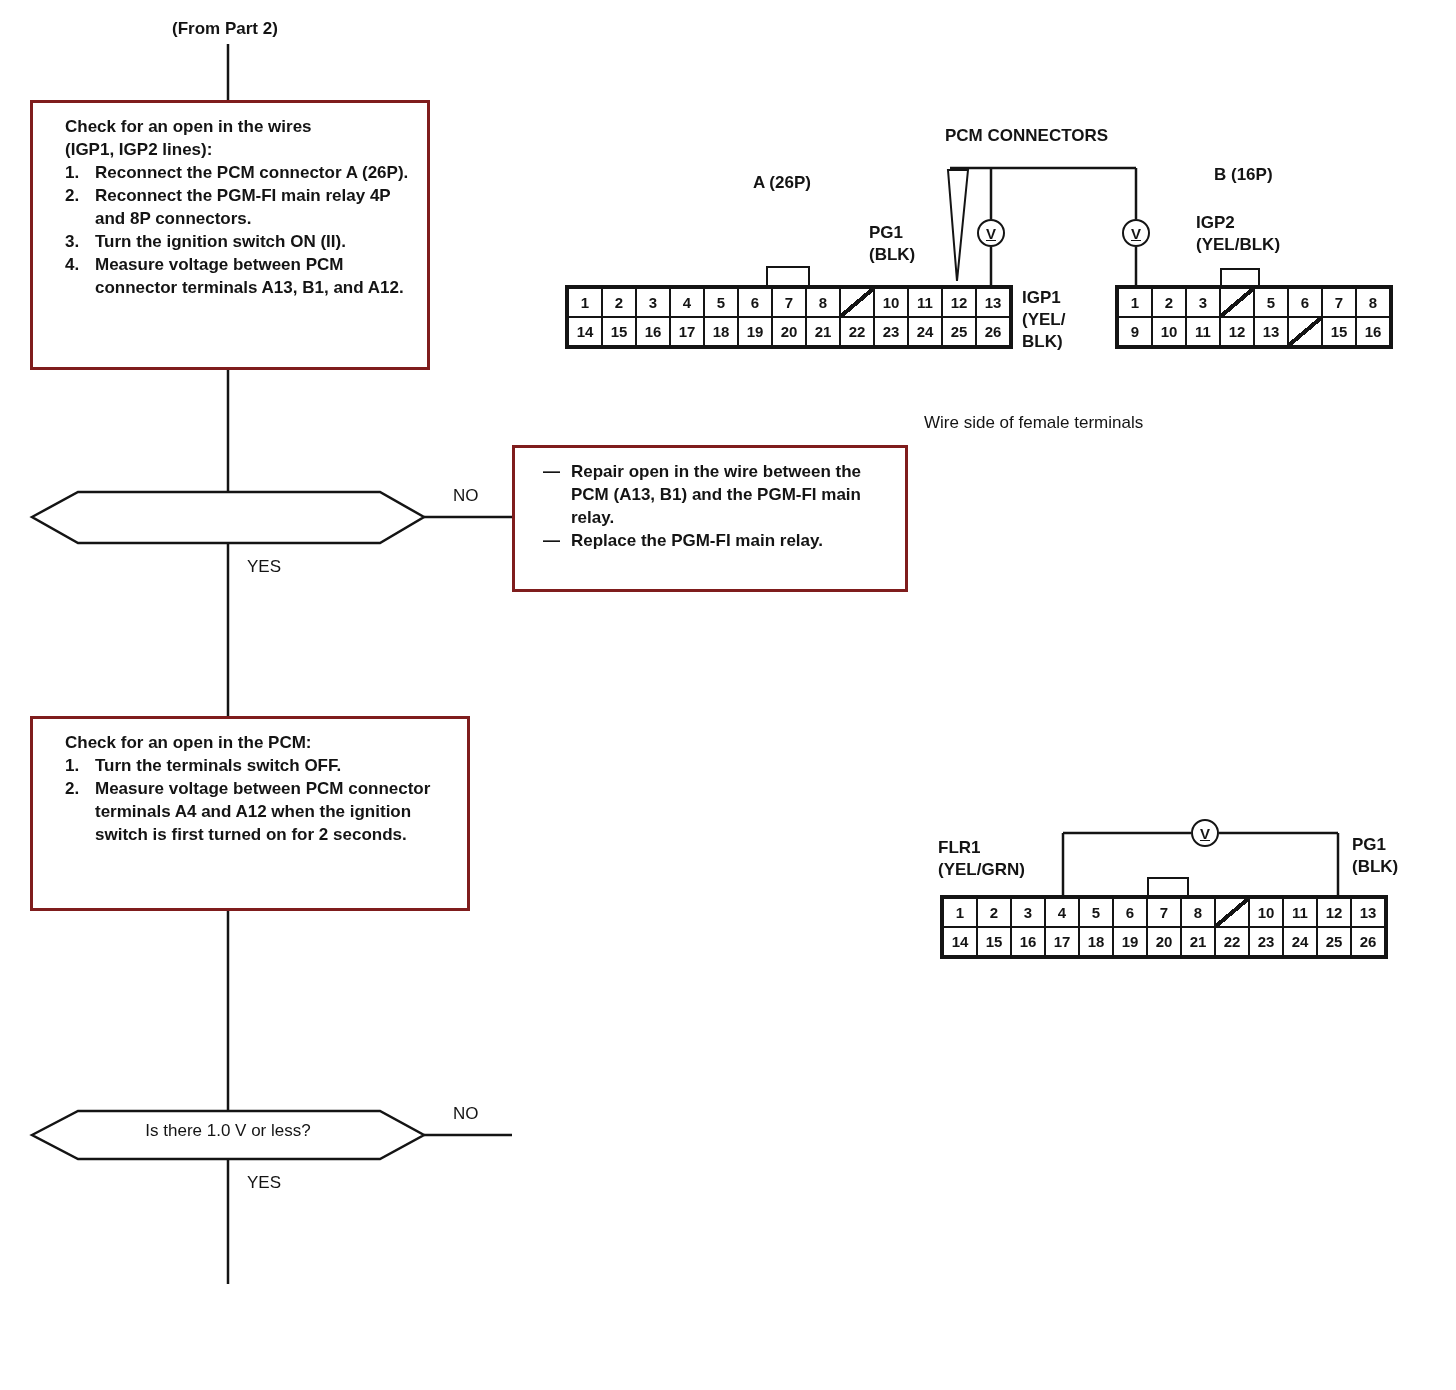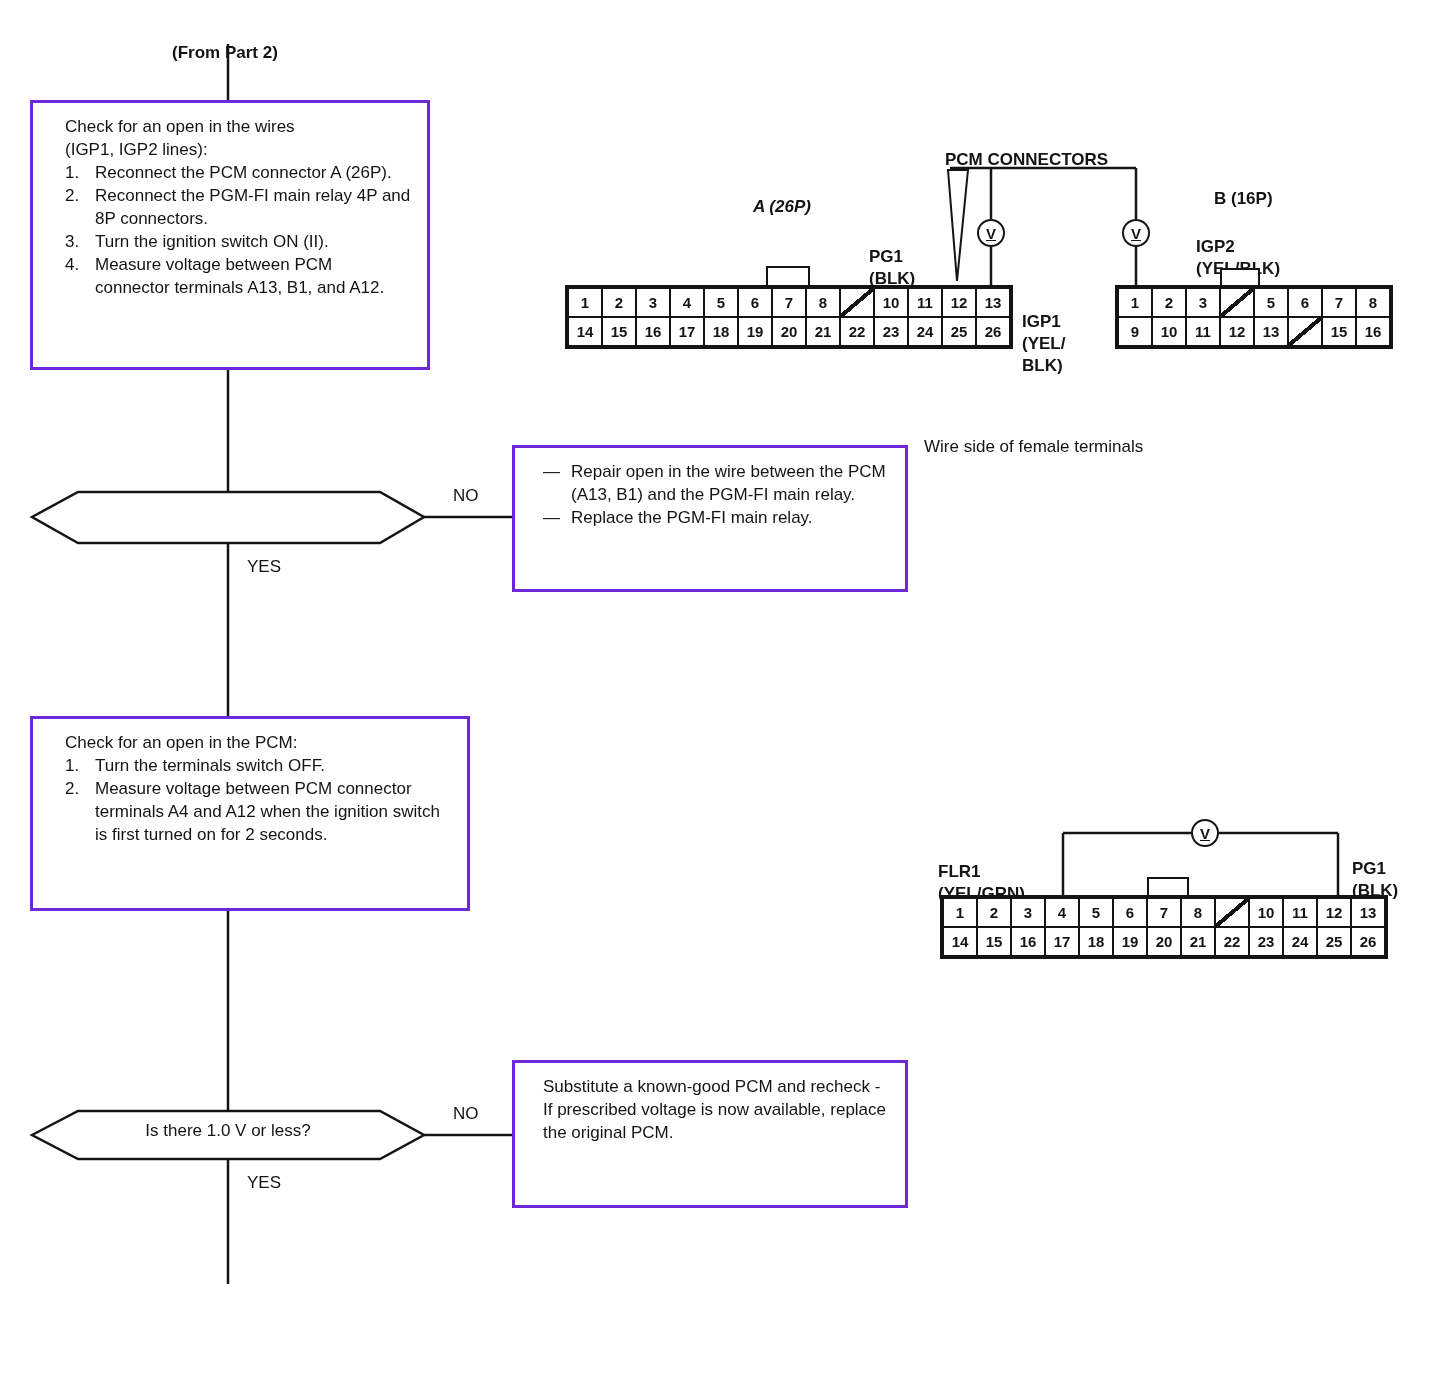--- a/index.html
+++ b/index.html
@@ -3,35 +3,35 @@
 <meta charset="utf-8">
 <style>
   * { margin:0; padding:0; box-sizing:border-box; }
   html,body { background:#ffffff; }
   .page {
     position:relative; width:1456px; height:1390px; background:#ffffff;
     color:#141414; font-family:"Liberation Sans", sans-serif; overflow:hidden;
   }
   svg.overlay { position:absolute; left:0; top:0; pointer-events:none; }
   .box {
-    position:absolute; border:3px solid #6d28d9; background:#fff;
-    padding:13px 16px 10px 32px; font-size:17px; font-weight:400; line-height:1.35;
+    position:absolute; border:3px solid #7f1d1d; background:#fff;
+    padding:13px 16px 10px 32px; font-size:17px; font-weight:700; line-height:1.35;
   }
   .box.center { display:flex; align-items:center; padding-top:0; padding-bottom:0; }
   .step { display:flex; }
   .step .num { flex:0 0 30px; }
   .step .txt { flex:1; }
   .dash-item { display:flex; }
   .dash-item .bullet { flex:0 0 28px; }
   .dash-item .txt { flex:1; }
   .dtext {
     position:absolute; display:flex; align-items:center; justify-content:center;
     font-size:17px; font-weight:400; text-align:center;
   }
-  .lbl { position:absolute; font-size:17px; font-weight:700; white-space:nowrap; line-height:1.3;margin-top:24px; }
+  .lbl { position:absolute; font-size:17px; font-weight:700; white-space:nowrap; line-height:1.3; }
   .lbl.plain { font-weight:400; }
   .flowword { position:absolute; font-size:17px; font-weight:400; }
   .vmeter {
     position:absolute; width:28px; height:28px; border:2px solid #141414; border-radius:50%;
     background:#fff; display:flex; align-items:center; justify-content:center;
     font-size:15px; font-weight:700; z-index:3;
   }
   .vmeter span { text-decoration:underline; }
   .connector {
     position:absolute; display:grid; grid-template-columns:repeat(var(--cols), 34px);
@@ -128,27 +128,24 @@
     <div class="step">
       <span class="num">2.</span>
       <span class="txt">Measure voltage between PCM connector terminals A4 and A12 when the ignition switch is first turned on for 2 seconds.</span>
     </div>
   </div>
 
   <div class="dtext" style="left:32px; top:1111px; width:392px; height:40px;">Is there 1.0 V or less?</div>
   <div class="flowword" style="left:453px; top:1104px;">NO</div>
   <div class="flowword" style="left:247px; top:1173px;">YES</div>
 
-  <div class="box" style="left:512px; top:1060px; width:396px; height:148px; padding-left:28px;">
-    <div>Substitute a known-good PCM and recheck - If prescribed voltage is now available, replace the original PCM.</div>
-  </div>
 
 
   <div class="lbl" style="left:945px; top:125px;text-align:center;">PCM CONNECTORS</div>
-  <div class="lbl" style="left:753px; top:172px;font-style:italic;">A (26P)</div>
+  <div class="lbl" style="left:753px; top:172px;">A (26P)</div>
   <div class="lbl" style="left:1214px; top:164px;">B (16P)</div>
 
   <div class="lbl" style="left:869px; top:222px;">
     <div>PG1</div>
     <div>(BLK)</div>
   </div>
 
   <div class="lbl" style="left:1196px; top:212px;">
     <div>IGP2</div>
     <div>(YEL/BLK)</div>

